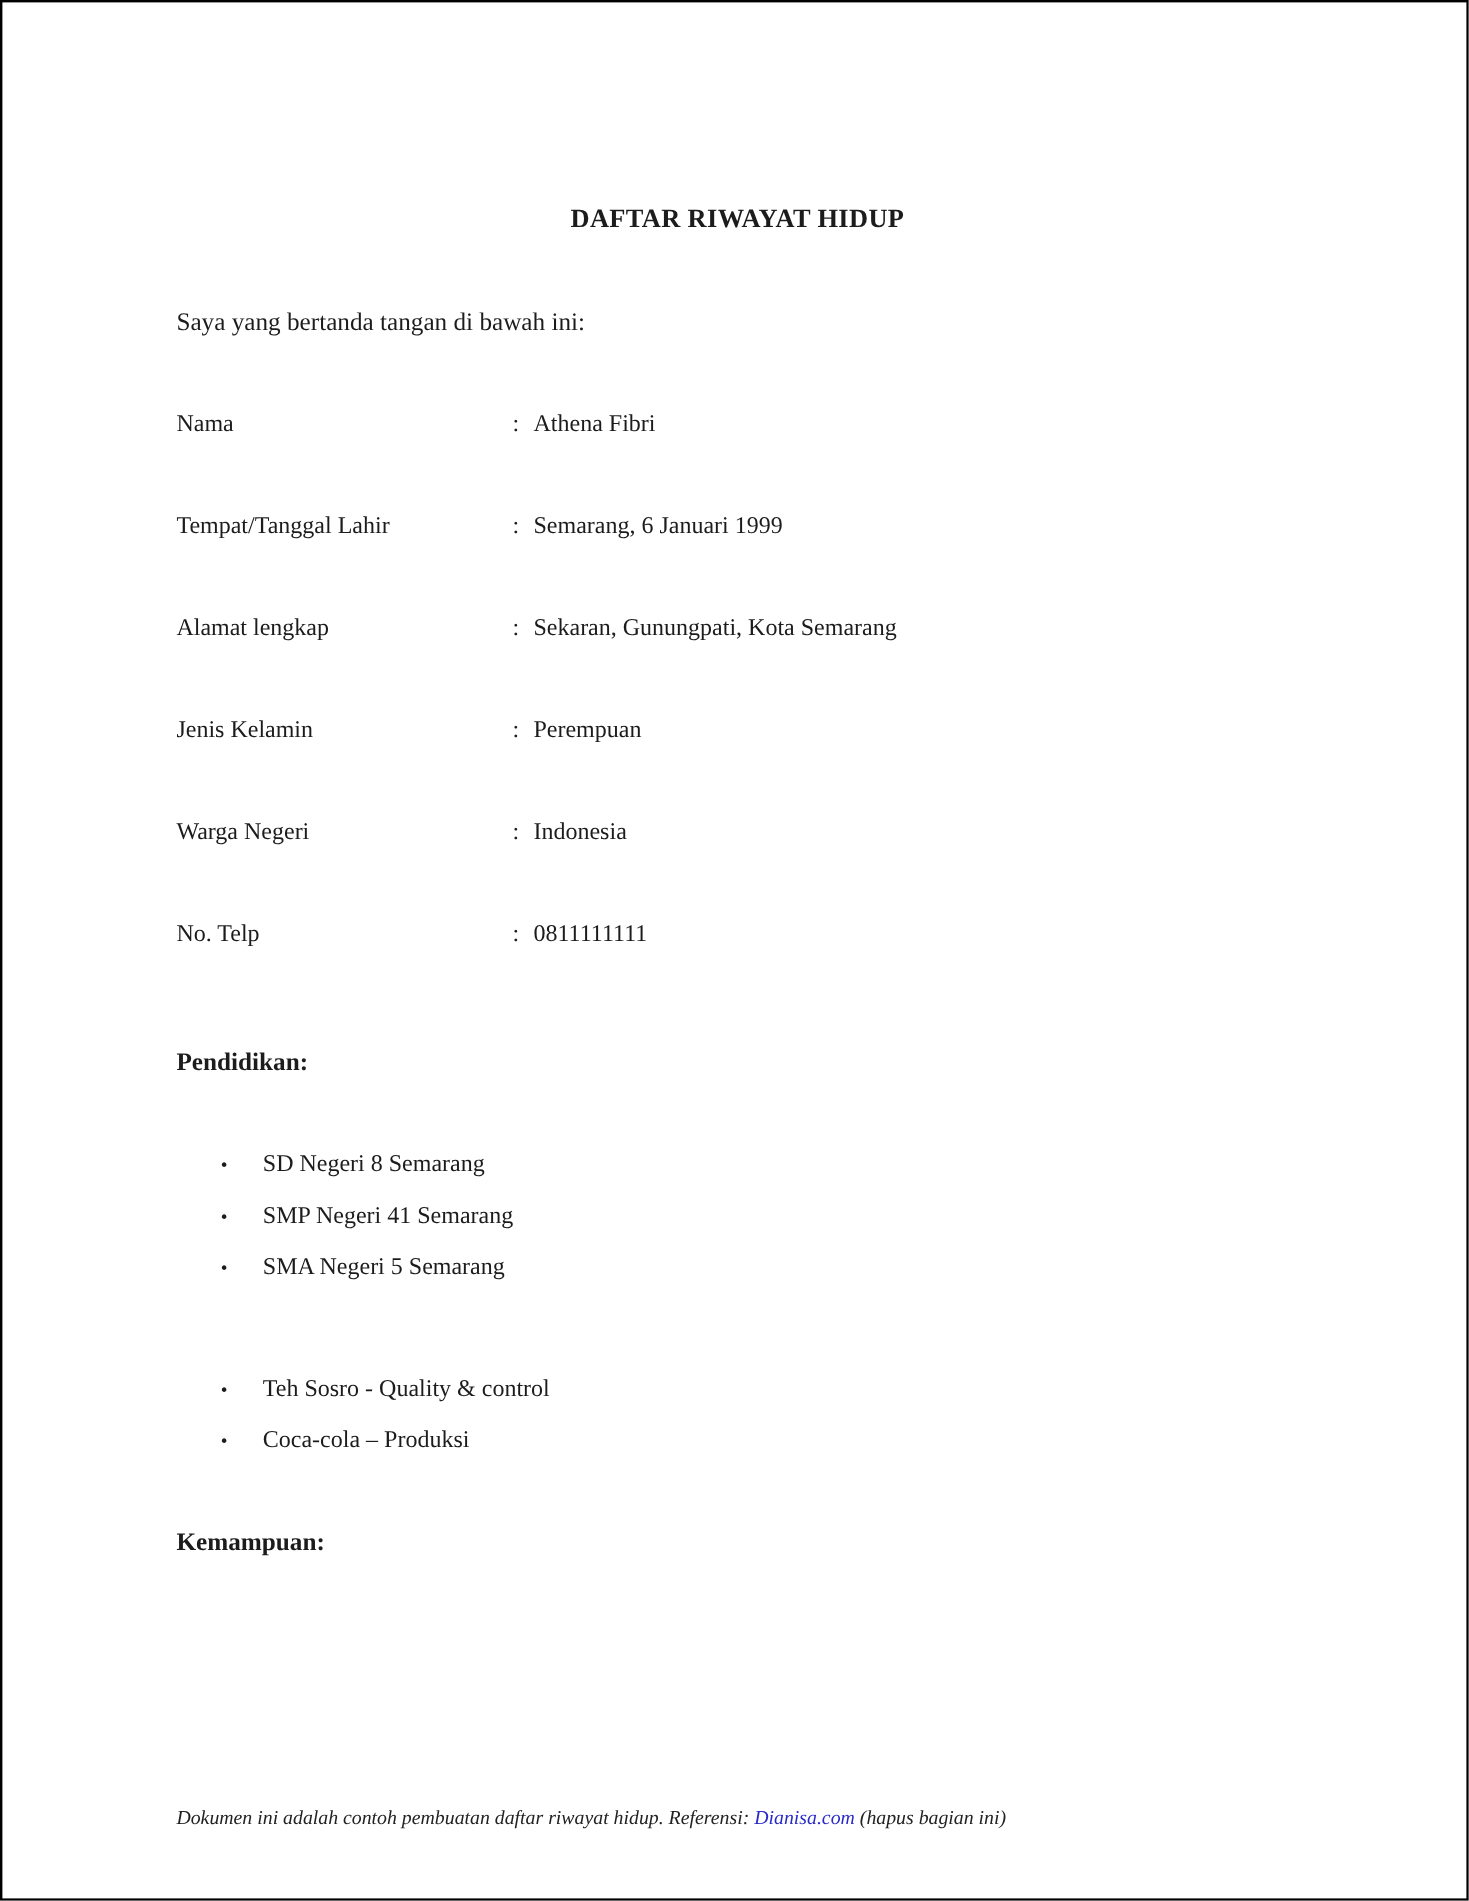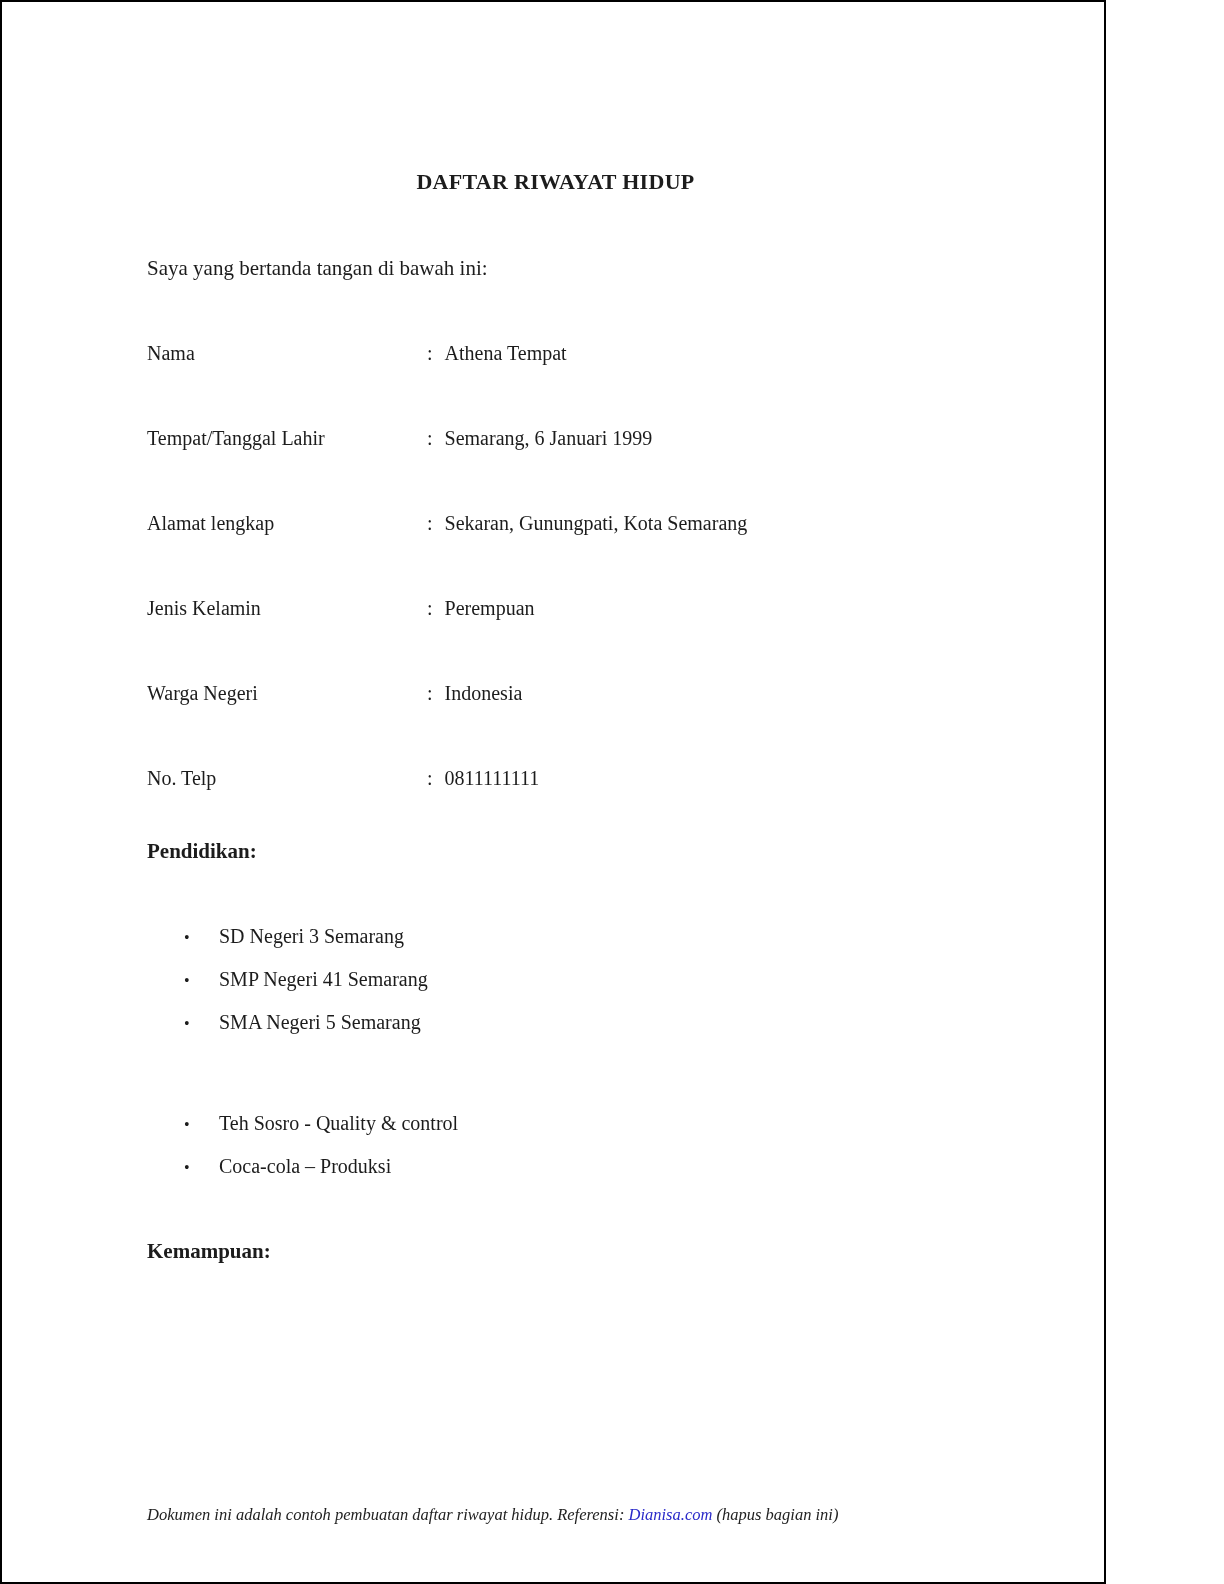--- a/index.html
+++ b/index.html
@@ -2,21 +2,21 @@
 <html><head>
 <meta charset="utf-8">
 <style>
   html, body {
     margin: 0;
     padding: 0;
     background: #ffffff;
   }
   .page {
     position: relative;
-    width: 1106px;
+    width: 1224px;
     height: 1584px;
     box-sizing: border-box;
     background: #ffffff;
     border: 2px solid #000000;
     font-family: "Liberation Serif", "DejaVu Serif", serif;
     color: #1c1c1c;
     overflow: hidden;
   }
   .content {
     padding: 166px 140px 0 145px;
@@ -45,21 +45,21 @@
     flex: 0 0 280px;
   }
   .field-sep {
     margin-right: 12px;
   }
   .section-heading {
     font-size: 21px;
     font-weight: bold;
     line-height: 27px;
   }
-  .mt-58 { margin-top: 46px; }
+  .mt-58 { margin-top: 80px; }
   .mt-42 { margin-top: 42px; }
   .bullet-list {
     margin-top: 58px;
   }
   .bullet-item {
     display: flex;
     align-items: baseline;
     height: 43px;
     font-size: 20px;
     line-height: 27px;
@@ -90,21 +90,21 @@
 <div class="page">
   <div class="content">
 
     <div class="doc-title">DAFTAR RIWAYAT HIDUP</div>
 
     <div class="intro-heading">Saya yang bertanda tangan di bawah ini:</div>
 
     <div class="field-row">
       <span class="field-label">Nama</span>
       <span class="field-sep">:</span>
-      <span class="field-value">Athena Tempat</span>
+      <span class="field-value">Athena Fibri</span>
     </div>
 
     <div class="field-row">
       <span class="field-label">Tempat/Tanggal Lahir</span>
       <span class="field-sep">:</span>
       <span class="field-value">Semarang, 6 Januari 1999</span>
     </div>
 
     <div class="field-row">
       <span class="field-label">Alamat lengkap</span>
@@ -128,21 +128,21 @@
       <span class="field-label">No. Telp</span>
       <span class="field-sep">:</span>
       <span class="field-value">0811111111</span>
     </div>
 
     <div class="section-heading mt-58">Pendidikan:</div>
 
     <div class="bullet-list">
       <div class="bullet-item">
         <span class="bullet-glyph">•</span>
-        <span>SD Negeri 3 Semarang</span>
+        <span>SD Negeri 8 Semarang</span>
       </div>
       <div class="bullet-item">
         <span class="bullet-glyph">•</span>
         <span>SMP Negeri 41 Semarang</span>
       </div>
       <div class="bullet-item">
         <span class="bullet-glyph">•</span>
         <span>SMA Negeri 5 Semarang</span>
       </div>
     </div>

